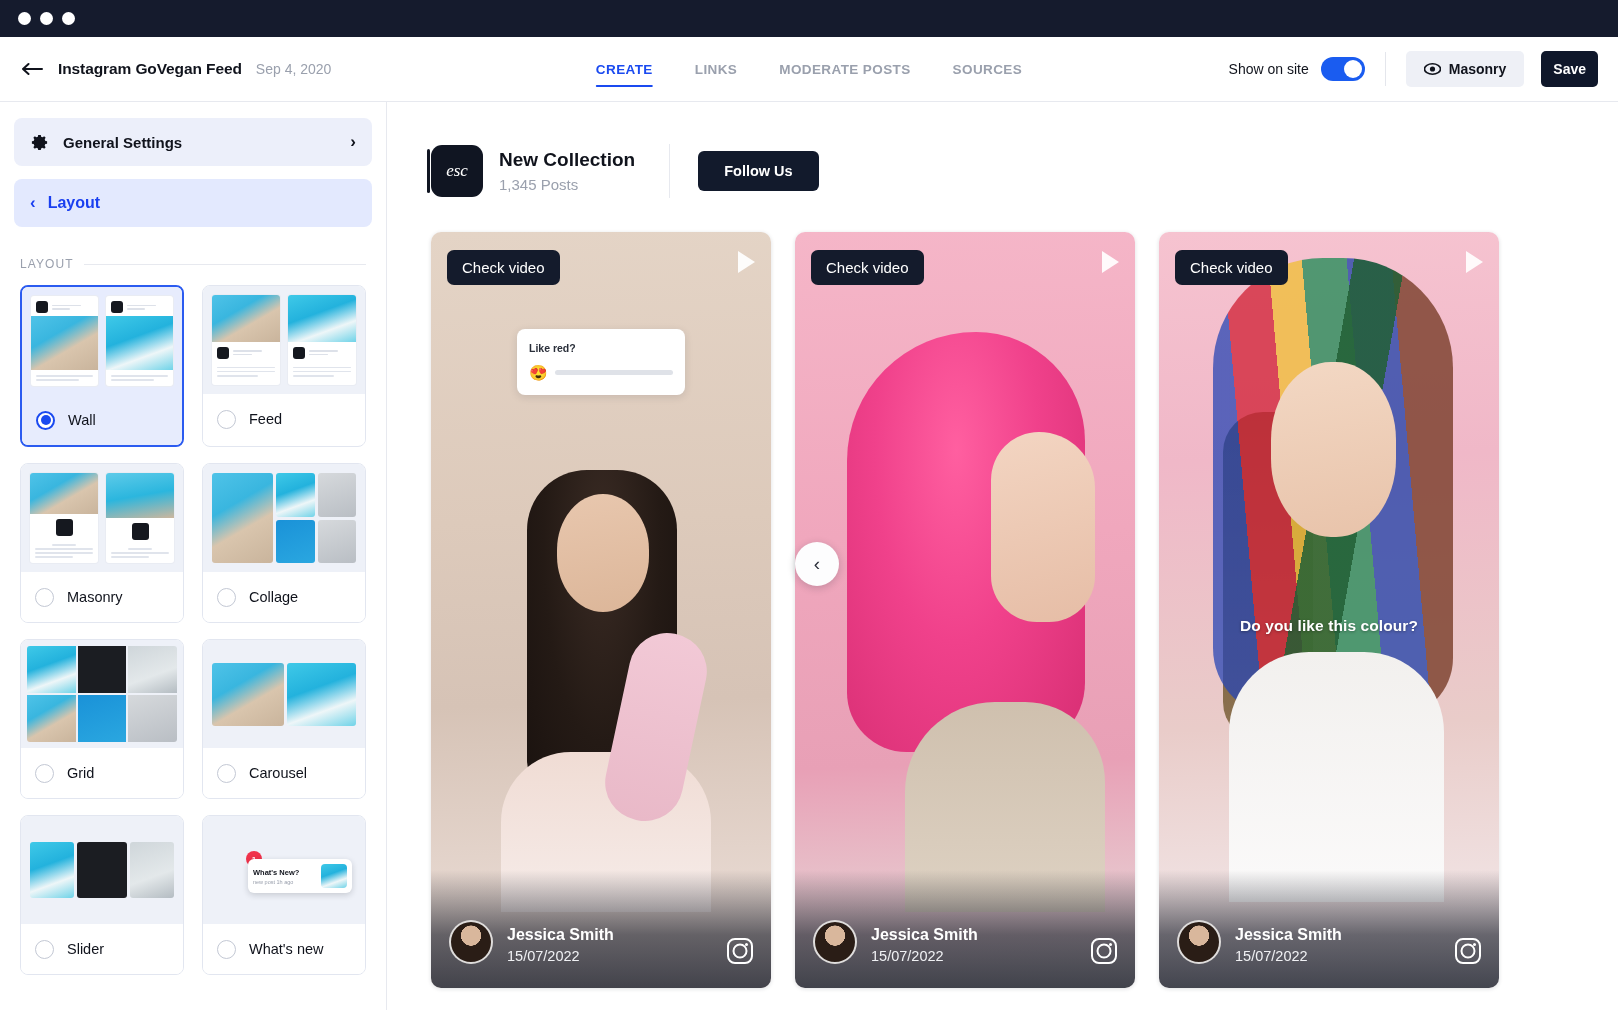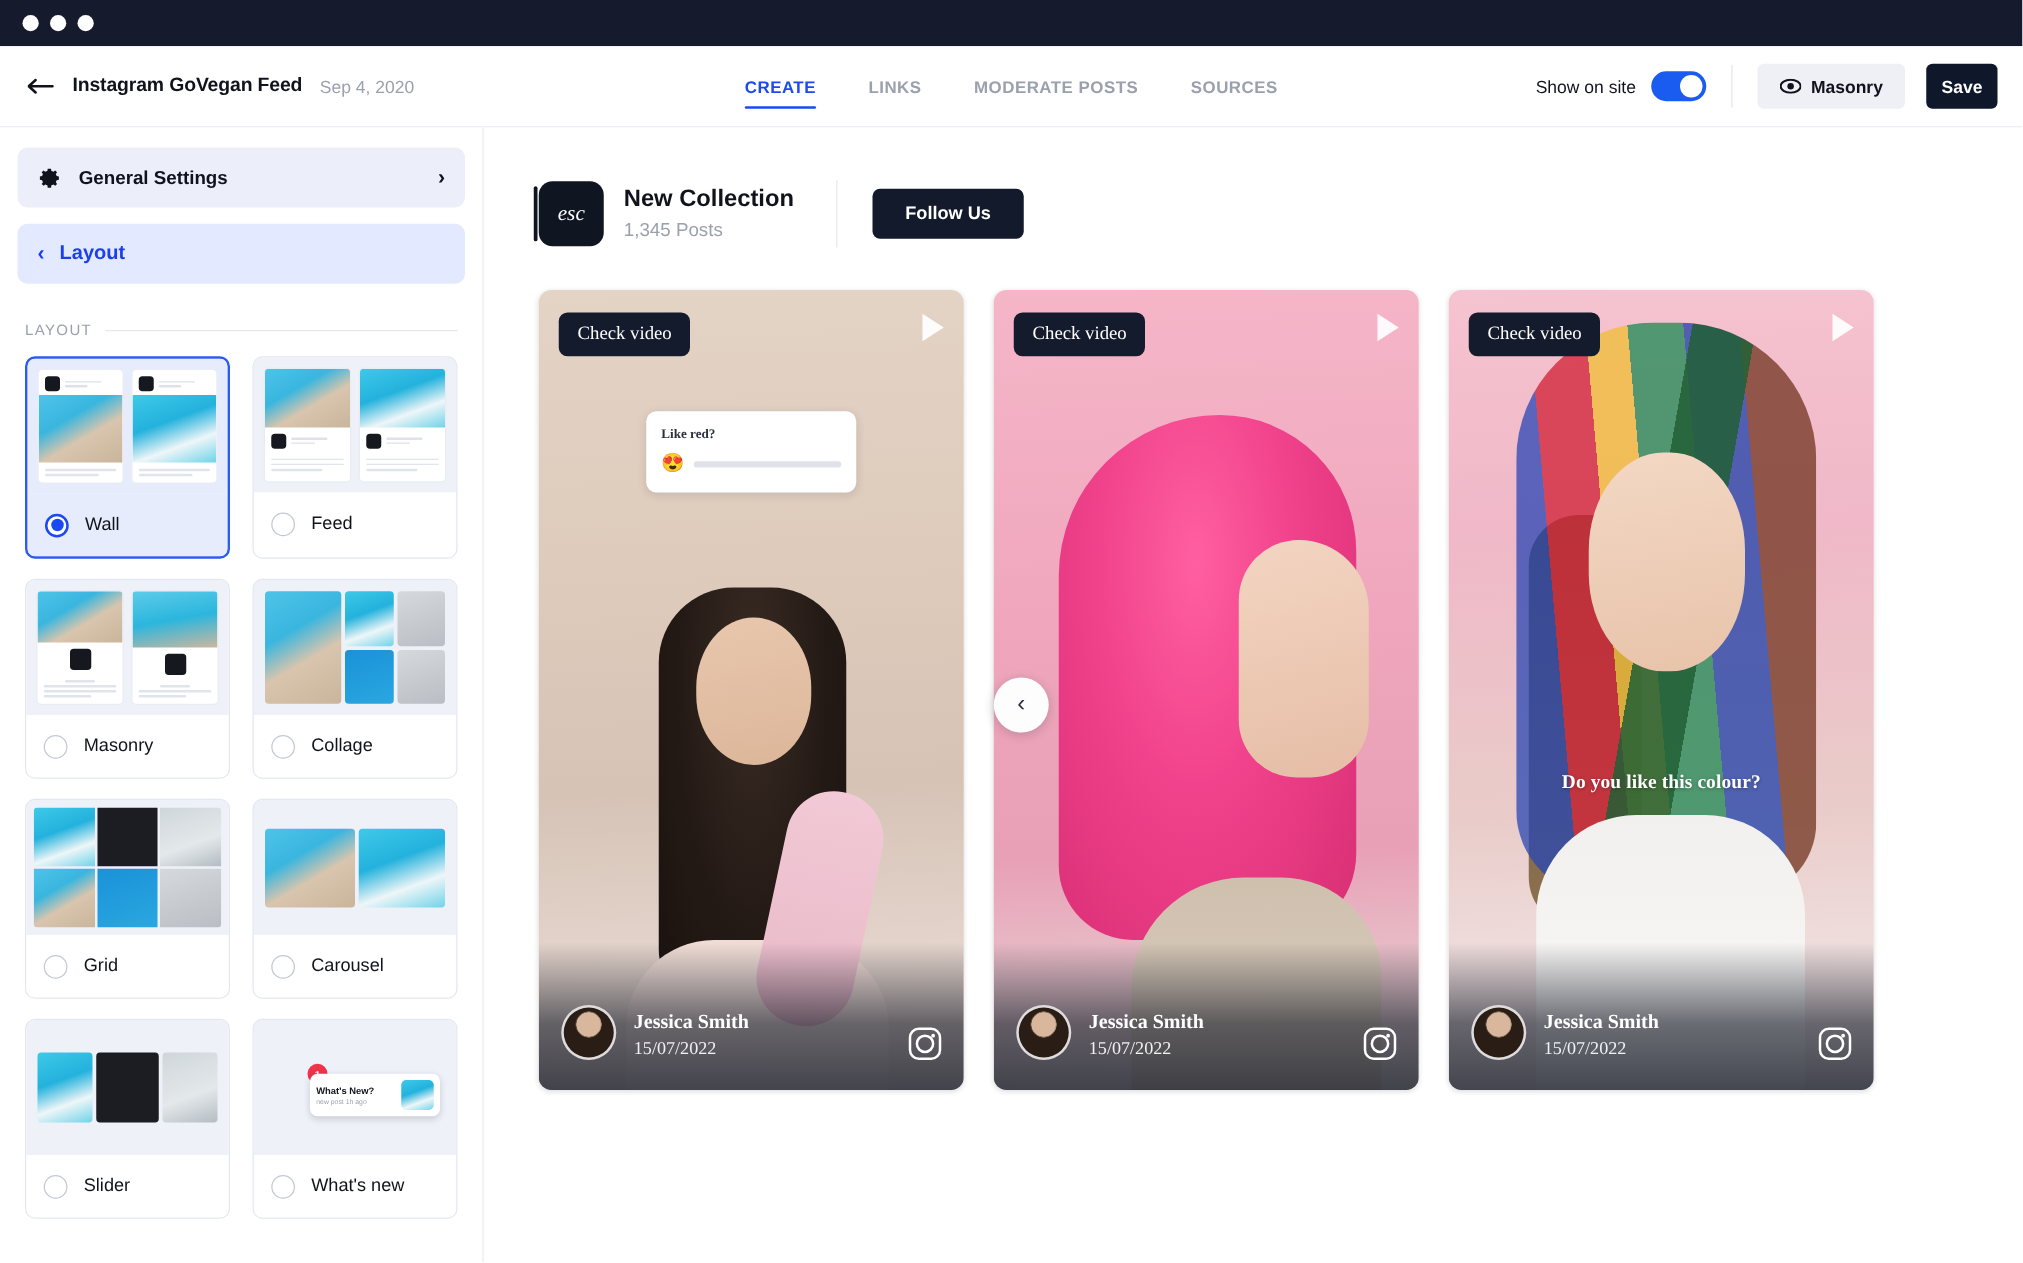--- a/index.html
+++ b/index.html
@@ -193,22 +193,22 @@
   .follow-btn {
     background: #121a2c; color: #fff; font-size: 14.5px; font-weight: bold;
     padding: 0 26px; height: 40px; border-radius: 6px; border: none;
     display: flex; align-items: center; cursor: pointer;
   }
 
   .cards-row {
     display: flex; gap: 24px; padding-left: 44px; margin-top: 34px; position: relative;
   }
   .pcard {
-    width: 340px; height: 640px; border-radius: 10px; overflow: hidden;
-    position: relative; flex: none; box-shadow: 0 1px 4px rgba(20,25,40,.14); font-family: Liberation Serif, serif;
+    width: 340px; height: 756px; border-radius: 10px; overflow: hidden;
+    position: relative; flex: none; box-shadow: 0 1px 4px rgba(20,25,40,.14);
   }
   .pc1 { background: linear-gradient(178deg,#e4d4c6 0%,#ddcabb 38%,#d6c3b6 62%,#efe2dd 100%); }
   .pc2 { background: linear-gradient(178deg,#f5b6c8 0%,#f0a7bd 40%,#e8a0b6 70%,#e7e2de 100%); }
   .pc3 { background: linear-gradient(178deg,#f6c3d0 0%,#f0b8c8 30%,#e9ccc9 65%,#f4eef0 100%); }
 
   
   .person {
     position: absolute; inset: 0; pointer-events: none;
   }
   .p1-hair {

